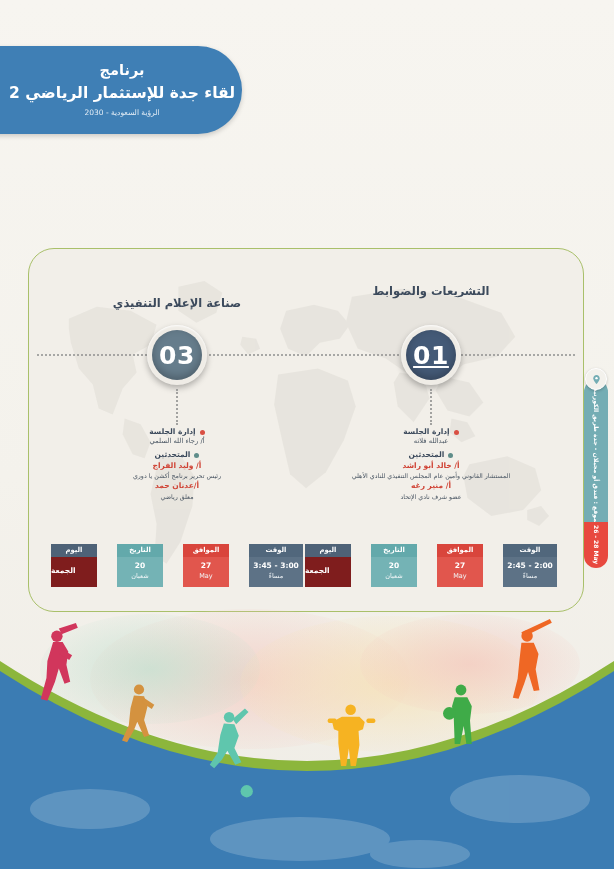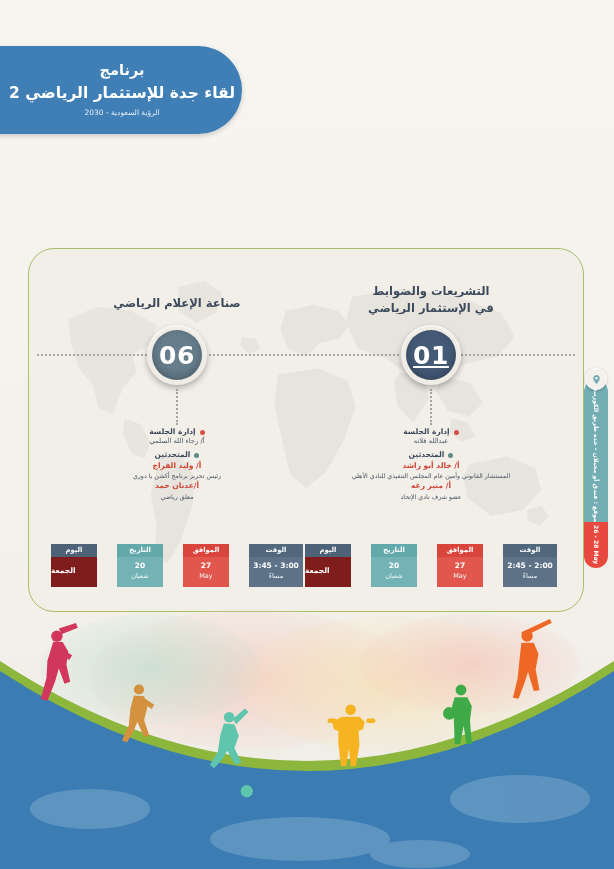--- a/index.html
+++ b/index.html
@@ -239,21 +239,20 @@
           <path d="M424 170 l16 4 8 14 -14 6 -12 -10z"></path>
           <path d="M214 88 l14 2 4 10 -12 6 -8 -10z"></path>
         </g>
       </svg>
 
       <div class="timeline"></div>
 
       <div class="col col-right">
         <div class="sec-title two-line">
           <div>التشريعات والضوابط</div>
-          <div>في الإستثمار الرياضي</div>
         </div>
 
         <div class="circle-wrap c-01">
           <div class="circle-ring"></div>
           <div class="circle-core">01</div>
         </div>
         <div class="v-dots"></div>
 
         <div class="speakers">
           <div class="sp-row">
@@ -299,26 +298,26 @@
             <div class="dbox-body">
               <div class="dbox-v1">2:00 - 2:45</div>
               <div class="dbox-v2">مساءً</div>
             </div>
           </div>
         </div>
       </div>
 
       <div class="col col-left">
         <div class="sec-title" style="top:46px">
-          <div>صناعة الإعلام الرياضي</div>
+          <div>صناعة الإعلام التنفيذي</div>
         </div>
 
         <div class="circle-wrap c-02">
           <div class="circle-ring"></div>
-          <div class="circle-core">06</div>
+          <div class="circle-core">03</div>
         </div>
         <div class="v-dots"></div>
 
         <div class="speakers">
           <div class="sp-row">
             <span class="dot dot-red"></span>
             <span class="sp-head">إدارة الجلسة</span>
           </div>
           <div class="sp-plain">أ/ رجاء الله السلمي</div>
 

